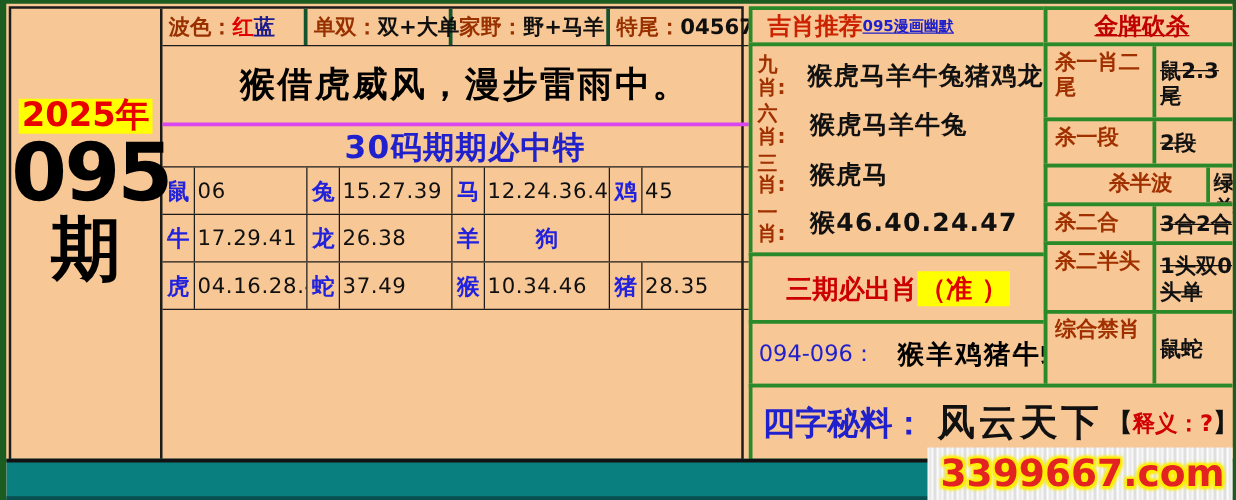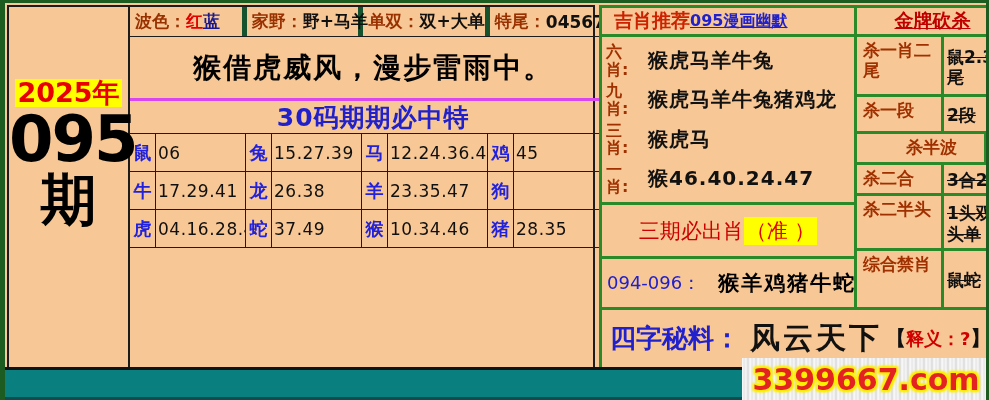--- a/index.html
+++ b/index.html
@@ -19,21 +19,21 @@
   .year-col {
     width: 121px; border-right: 2px solid #1c1c1c;
     text-align: center; padding-top: 72px;
   }
   .year-tag { display:inline-block; background:#ffff00; color:#e80000; font-size:27px; font-weight:bold; line-height:1.05; padding:0 2px; }
   .issue-num { font-size:64px; color:#000; line-height:1.0; font-weight:600; letter-spacing:-2px; }
   .issue-qi  { font-size:56px; color:#000; font-weight:bold; line-height:1.05; }
 
   .table-col { flex: 1; display: flex; flex-direction: column; }
   .hrow { height: 29px; display: grid; grid-template-columns: 24% 24% 26% 26%; }
-  .hcell { display:flex; align-items:center; padding-left:5px; font-size:17px; font-weight:bold; border-right:5px solid #14532d; white-space:nowrap; }
+  .hcell { display:flex; align-items:center; padding-left:5px; font-size:17px; font-weight:bold; border-right:3px solid #14532d; white-space:nowrap; }
   .hcell:last-child { border-right:none; }
   .hlabel { color:#993000; }
   .hval { color:#101010; }
   .red-txt { color:#e00000; } .blue-txt { color:#1a1a8c; }
 
   .trow { height:62px; border-top:1px solid #1c1c1c; display:flex; align-items:center; justify-content:center;
           font-size:28px; font-weight:bold; color:#000; letter-spacing:2px; }
   .srow { height:35px; border-top:3px solid #d946ef; display:flex; align-items:center; justify-content:center;
           font-size:25px; font-weight:bold; color:#2020cc; letter-spacing:1px; }
 
@@ -41,35 +41,35 @@
           grid-template-columns: 26px 90px 26px 90px 26px 100px 26px 100px; }
   .zc, .zn { display:flex; align-items:center; border-right:1px solid #1c1c1c; overflow:hidden; }
   .zc { justify-content:center; color:#2222dd; font-weight:bold; font-size:18px; }
   .zn { padding-left:2px; color:#101010; font-size:17px; font-weight:500; letter-spacing:0.5px; white-space:nowrap; }
   .zn:last-child { border-right:none; }
   .erow { flex:1; border-top:1px solid #1c1c1c; }
 
   
   .panel { position:absolute; left:594px; top:2px; width:391px; height:365px; display:flex; flex-direction:column; }
   .panel-top { flex:1; display:flex; }
-  .mid-col { width:258px; display:flex; flex-direction:column; }
+  .mid-col { width:239px; display:flex; flex-direction:column; }
   .right-col { flex:1; margin-left:-3px; display:flex; flex-direction:column; }
   .gbox { border:3px solid #2a8a2a; background:#f7c795; margin-top:-3px; }
   .gbox.first { margin-top:0; }
 
   .mid-header { height:32px; display:flex; align-items:center; padding-left:12px; white-space:nowrap; }
   .mid-header .hdr-red { color:#cc2200; font-size:19px; font-weight:bold; }
-  .mid-header .hdr-link { color:#2020cc; font-size:16px; font-weight:bold; text-decoration:underline; cursor:pointer; }
+  .mid-header .hdr-link { color:#2020cc; font-size:12px; font-weight:bold; text-decoration:underline; cursor:pointer; }
 
   .xiao-block { height:171px; display:flex; flex-direction:column; justify-content:space-around; padding:4px 0; }
   .xrow { display:flex; }
   .xlabel { width:32px; color:#a03000; font-weight:bold; font-size:16px; line-height:1.1; word-break:break-all; padding-left:4px; }
   .xvalue { flex:1; font-size:20px; font-weight:bold; color:#111; display:flex; align-items:center; padding-left:14px; letter-spacing:1px; white-space:nowrap; }
 
-  .three-row { height:57px; display:flex; align-items:center; justify-content:center; font-size:21px; font-weight:normal; color:#cc0000; }
+  .three-row { height:57px; display:flex; align-items:center; justify-content:center; font-size:21px; font-weight:bold; color:#cc0000; }
   .badge { background:#ffff00; color:#e00000; padding:0 2px; }
 
   .range-row { flex:1; display:flex; align-items:center; padding-left:5px; }
   .rlabel { color:#2020cc; font-size:18px; font-weight:normal; white-space:nowrap; }
   .rvalue { color:#000000; font-size:21px; font-weight:bold; padding-left:18px; letter-spacing:2px; white-space:nowrap; }
 
   .kill-header { height:32px; display:flex; align-items:center; justify-content:center;
                  color:#c00000; font-size:19px; font-weight:bold; text-decoration:underline; }
   .krow { display:flex; }
   .klabel { width:87px; border-right:3px solid #2a8a2a; color:#a03000; font-weight:bold; font-size:17px;
@@ -109,26 +109,26 @@
     </div>
 
     <div class="table-col">
       <div class="hrow">
         <div class="hcell">
           <span class="hlabel">波色：</span>
           <span class="hval red-txt">红</span>
           <span class="hval blue-txt">蓝</span>
         </div>
         <div class="hcell">
+          <span class="hlabel">单双：</span>
+          <span class="hval">双+大单</span>
+        </div>
+        <div class="hcell">
           <span class="hlabel">家野：</span>
           <span class="hval">野+马羊</span>
-        </div>
-        <div class="hcell">
-          <span class="hlabel">单双：</span>
-          <span class="hval">双+大单</span>
         </div>
         <div class="hcell">
           <span class="hlabel">特尾：</span>
           <span class="hval">0456789</span>
         </div>
       </div>
 
       <div class="trow">猴借虎威风，漫步雷雨中。</div>
       <div class="srow">30码期期必中特</div>
 
@@ -141,21 +141,20 @@
         <span class="zn">12.24.36.48</span>
         <span class="zc">鸡</span>
         <span class="zn">45</span>
       </div>
       <div class="zrow">
         <span class="zc">牛</span>
         <span class="zn">17.29.41</span>
         <span class="zc">龙</span>
         <span class="zn">26.38</span>
         <span class="zc">羊</span>
-        <span class="zn">23.35.47</span>
         <span class="zc">狗</span>
       </div>
       <div class="zrow">
         <span class="zc">虎</span>
         <span class="zn">04.16.28.40</span>
         <span class="zc">蛇</span>
         <span class="zn">37.49</span>
         <span class="zc">猴</span>
         <span class="zn">10.34.46</span>
         <span class="zc">猪</span>
@@ -167,26 +166,26 @@
 
   <div class="panel">
     <div class="panel-top">
       <div class="mid-col">
         <div class="gbox first mid-header">
           <span class="hdr-red">吉肖推荐</span>
           <span class="hdr-link">095漫画幽默</span>
         </div>
         <div class="gbox xiao-block">
           <div class="xrow">
+            <span class="xlabel">九肖:</span>
+            <span class="xvalue">猴虎马羊牛兔猪鸡龙</span>
+          </div>
+          <div class="xrow">
             <span class="xlabel">六肖:</span>
             <span class="xvalue">猴虎马羊牛兔</span>
-          </div>
-          <div class="xrow">
-            <span class="xlabel">九肖:</span>
-            <span class="xvalue">猴虎马羊牛兔猪鸡龙</span>
           </div>
           <div class="xrow">
             <span class="xlabel">三肖:</span>
             <span class="xvalue">猴虎马</span>
           </div>
           <div class="xrow">
             <span class="xlabel">一肖:</span>
             <span class="xvalue">猴46.40.24.47</span>
           </div>
         </div>

